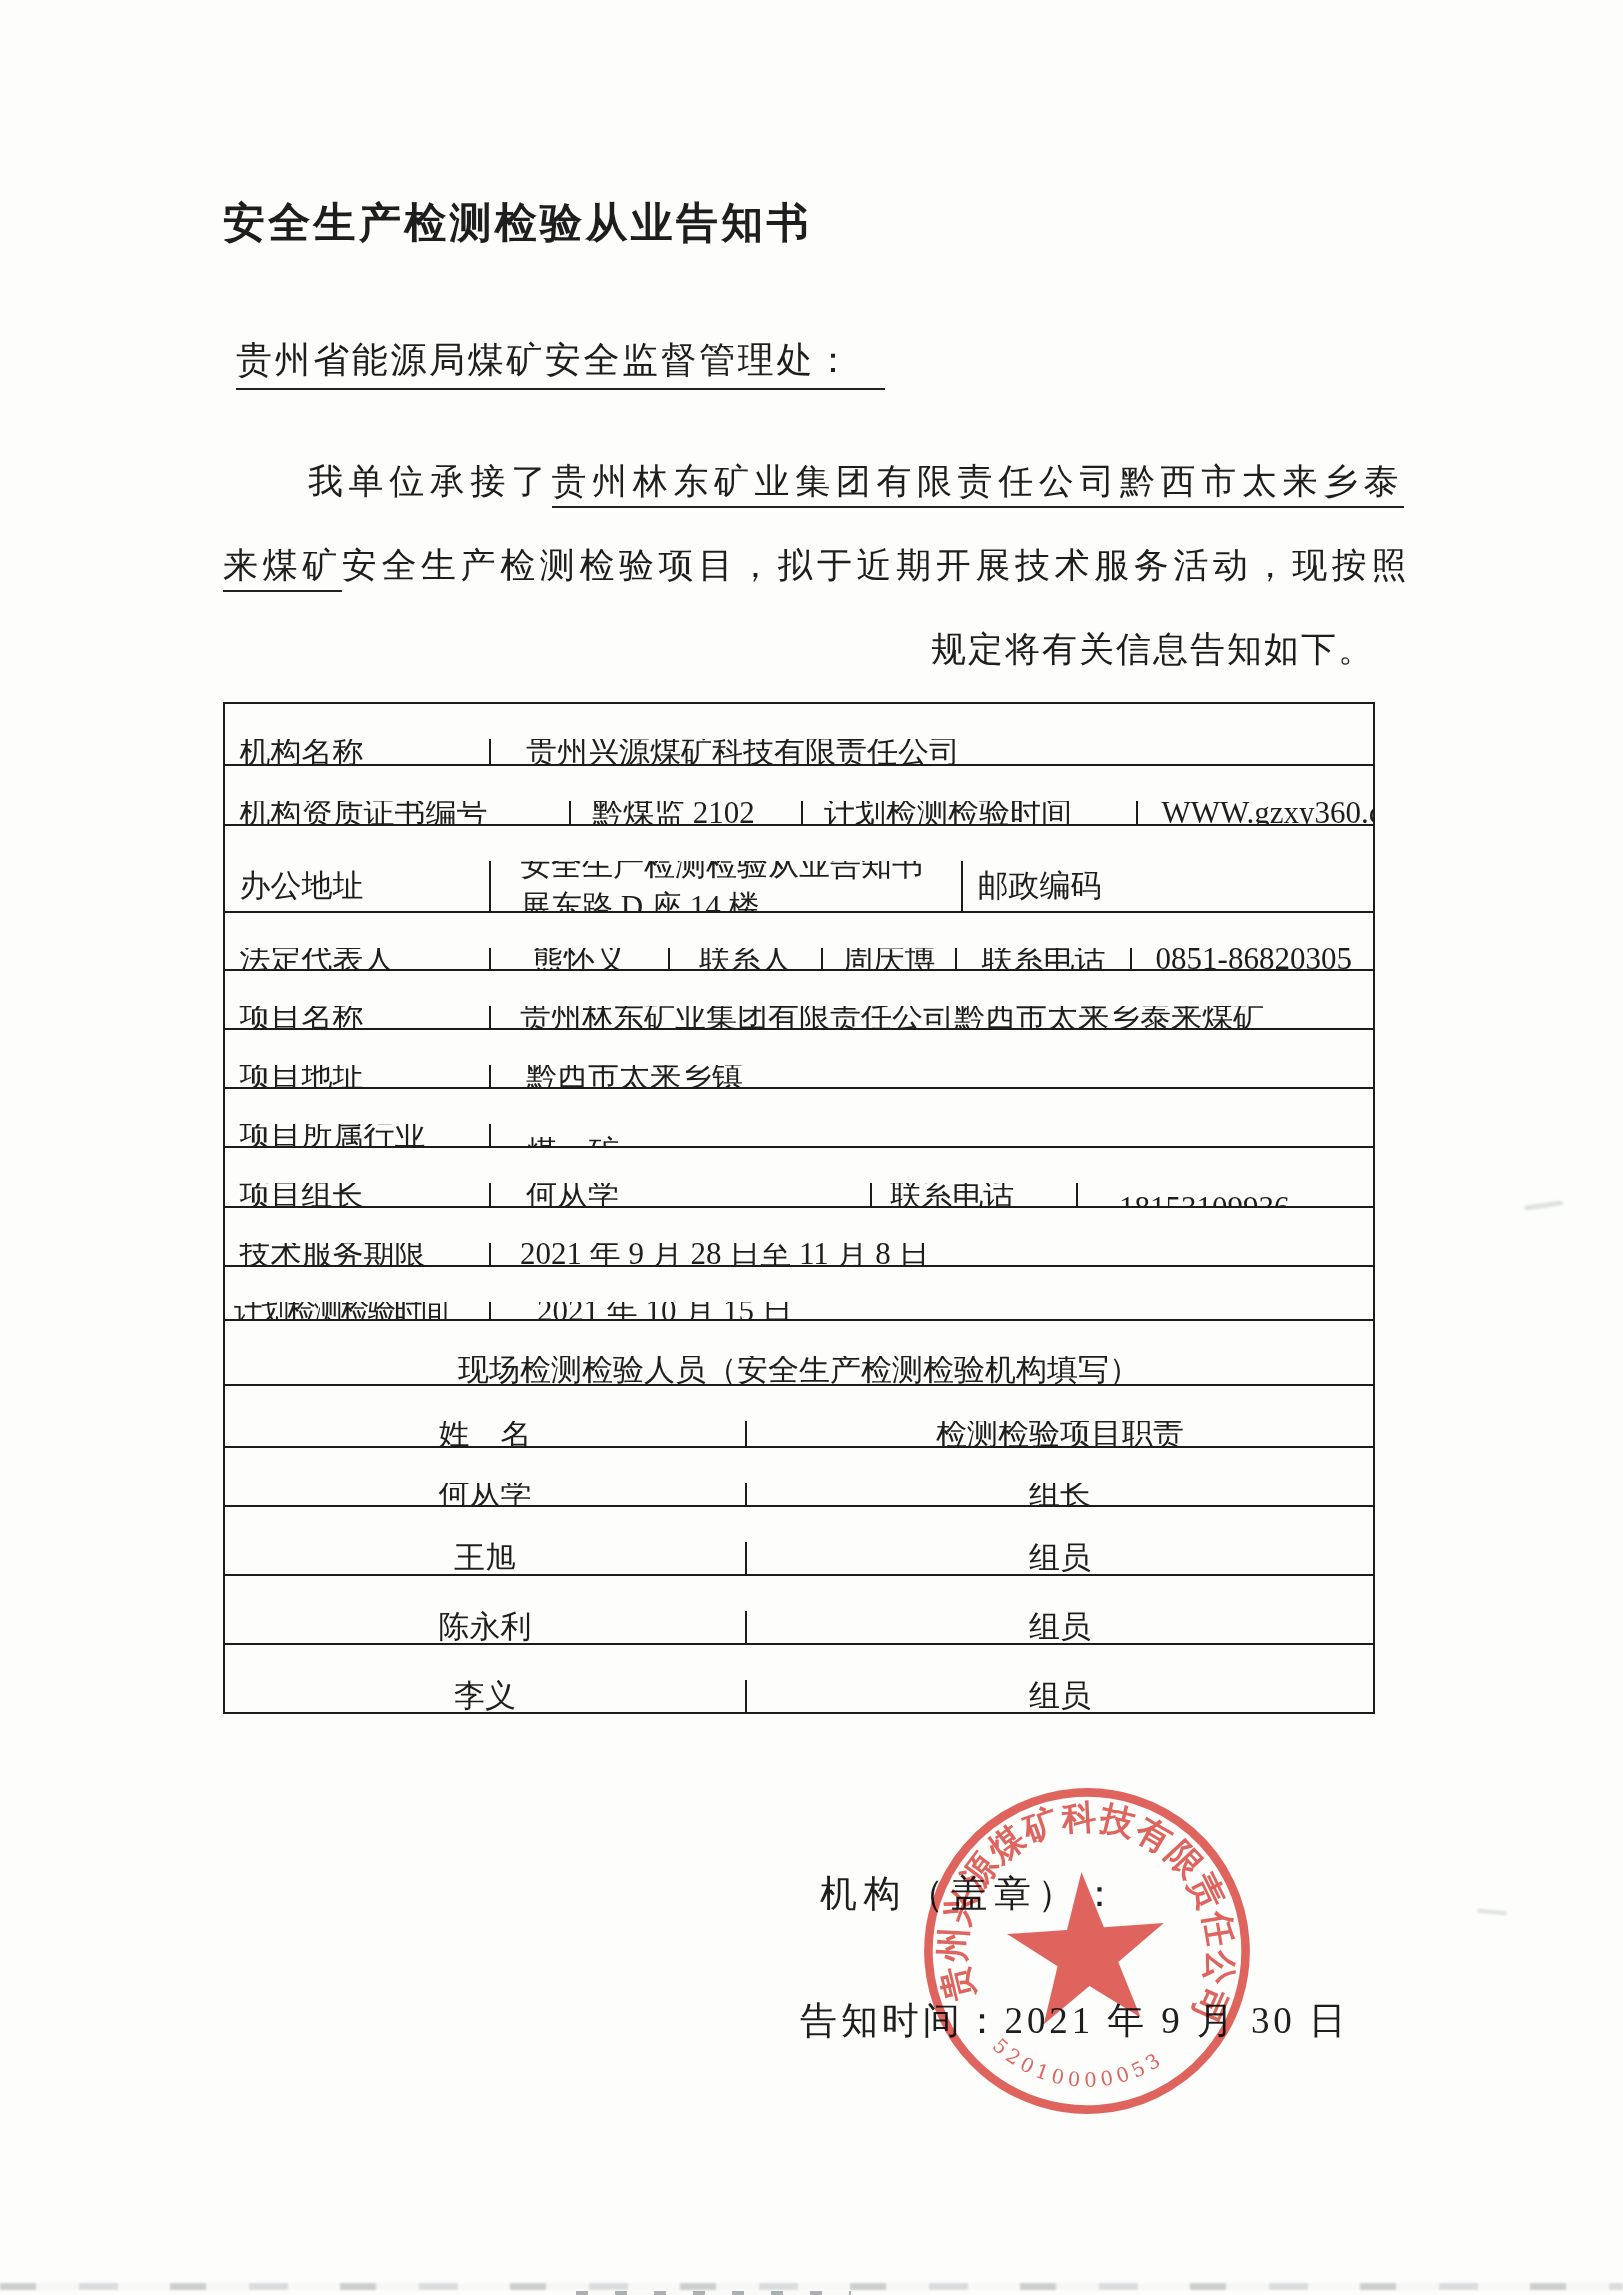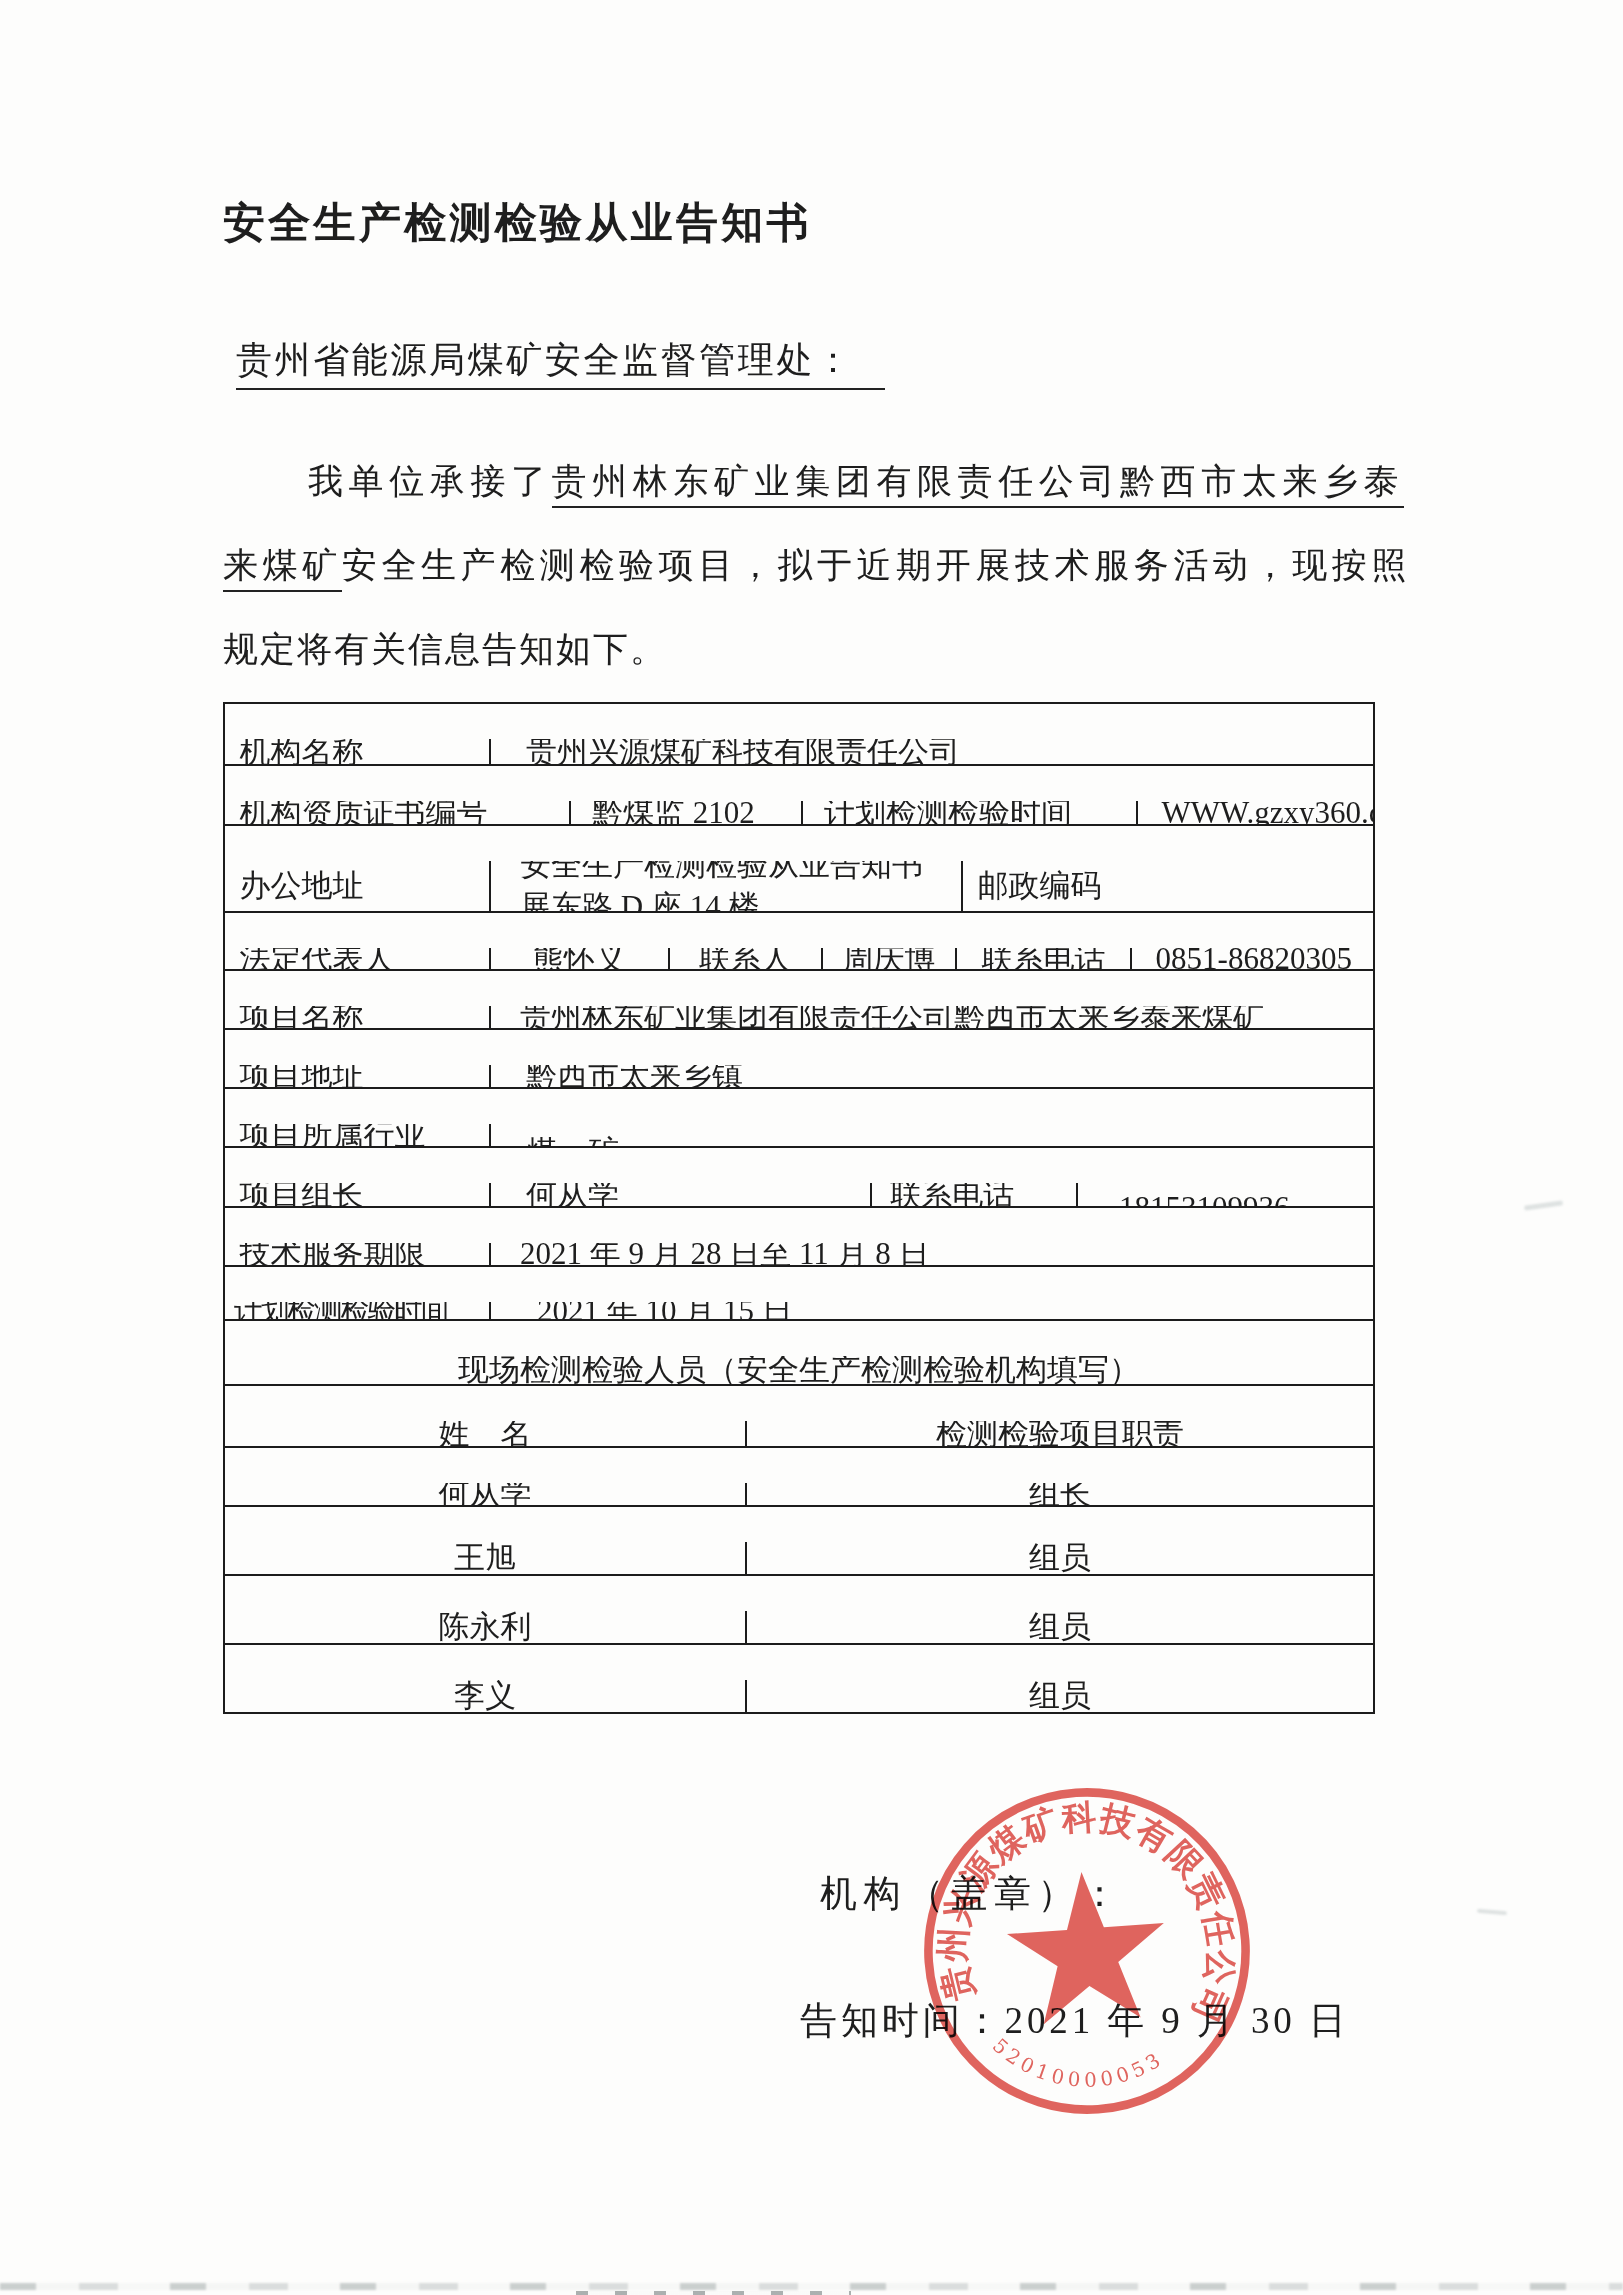--- a/index.html
+++ b/index.html
@@ -16,21 +16,21 @@
 
   .title{
     position:absolute;top:195px;left:0;width:1152px;
     text-align:left;font-size:42px;font-weight:bold;letter-spacing:3.3px;
   }
 
   .salutation{position:absolute;top:336px;left:13px;font-size:36px;letter-spacing:2.6px;}
   .salutation .u-line{border-bottom:2.6px solid #222;padding-bottom:7.9px;padding-right:31px;}
 
   .para{position:absolute;top:440px;left:0;width:1152px;font-size:35px;line-height:84px;}
-  .para .line{white-space:nowrap;}
+  .para .line{white-space:nowrap;text-align:right;}
   .para .l1{letter-spacing:5.6px;text-indent:85px;}
   .para .l2{letter-spacing:4.6px;}
   .para .l3{letter-spacing:2px;}
   .u{border-bottom:2.6px solid #222;padding-bottom:5.2px;}
 
   .doc-table{
     position:absolute;top:702px;left:0;width:1152px;
     border:2.6px solid #1c1c1c;box-sizing:border-box;font-size:31px;
   }
   .t-row{display:flex;box-sizing:border-box;border-top:2.6px solid #1c1c1c;}

